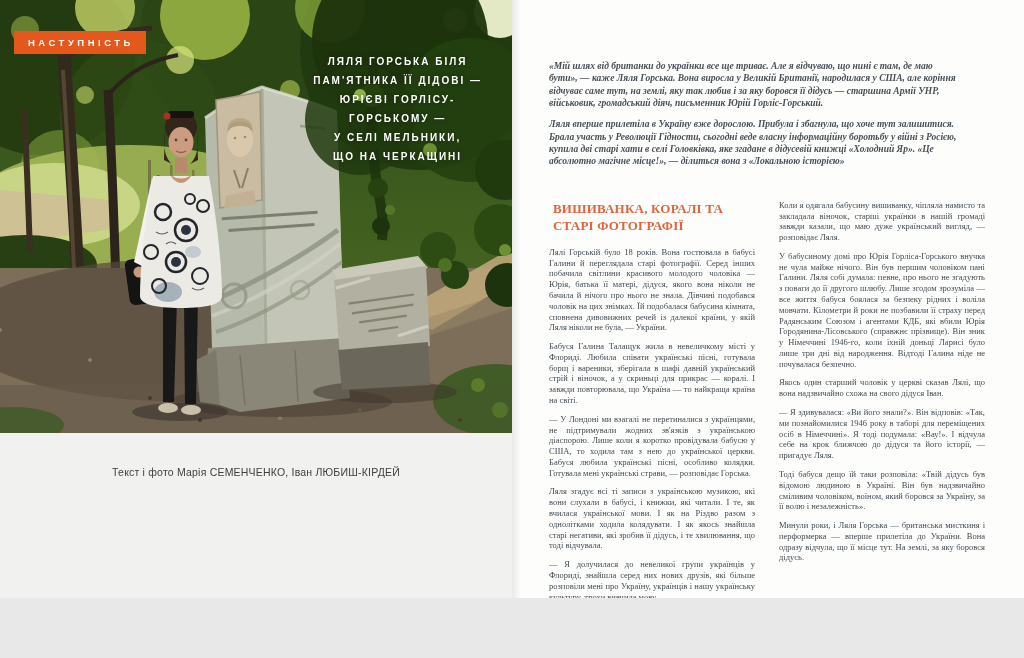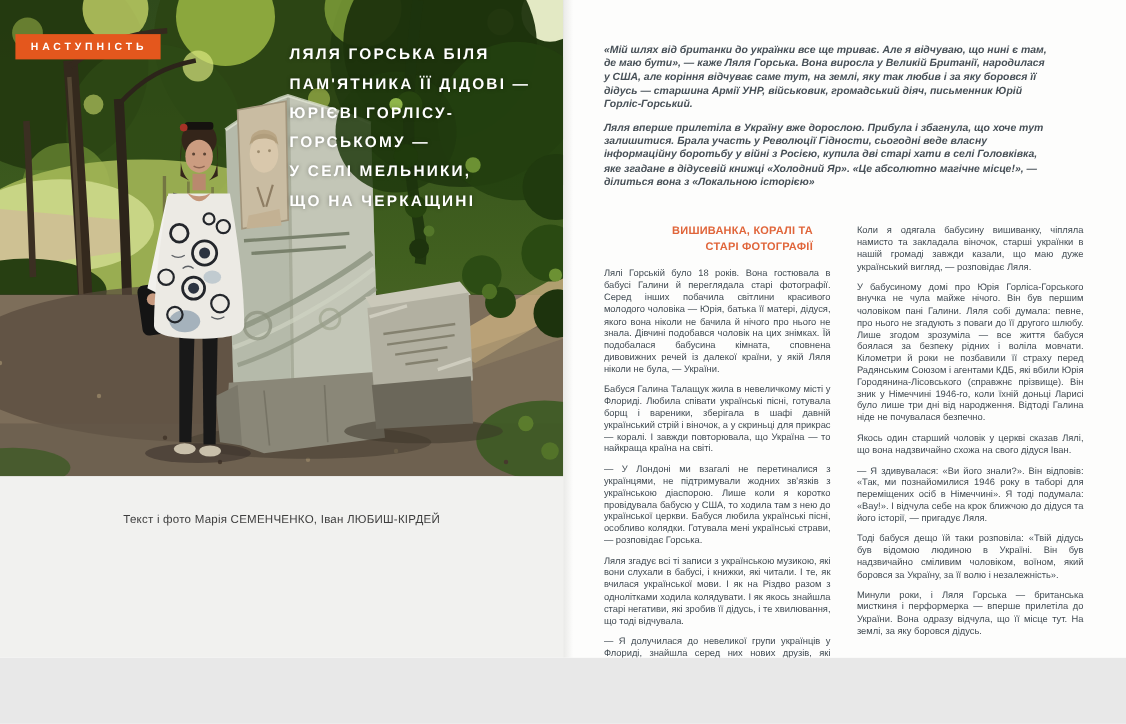--- a/index.html
+++ b/index.html
@@ -4,39 +4,39 @@
 <style>
   html,body{margin:0;padding:0;background:#e8e8e8;}
   .spread{width:1024px;height:598px;display:flex;overflow:hidden;background:#ffffff;position:relative;
           font-family:"Liberation Sans","DejaVu Sans",sans-serif;}
   
   .page-left{width:512px;height:658px;position:relative;flex:none;overflow:hidden;}
   .photo{position:absolute;top:0;left:0;width:512px;height:433px;overflow:hidden;}
   .photo svg{display:block;}
   .category-label{position:absolute;top:31px;left:14px;background:#E4571D;color:#ffffff;
     font-size:9.5px;font-weight:bold;letter-spacing:3.5px;padding:7px 12px 6px 14px;line-height:1;}
-  .photo-caption{position:absolute;top:36px;right:30px;text-align:left;color:#ffffff;
-    font-size:14px;font-weight:bold;letter-spacing:2px;line-height:1.9;white-space:pre-line;
+  .photo-caption{position:absolute;top:52px;right:30px;text-align:center;color:#ffffff;
+    font-size:10px;font-weight:bold;letter-spacing:2px;line-height:1.9;white-space:pre-line;
     text-shadow:0 0 4px rgba(0,0,0,0.35);}
   .quote-panel{position:absolute;top:433px;left:0;right:0;bottom:0;background:#F1F1EF;text-align:center;}
   .quote{margin:46px 10px 0;font-size:27px;font-weight:bold;color:#3E454C;letter-spacing:0.5px;
     line-height:1.3;white-space:pre-line;}
   .credit{margin-top:33px;font-size:10.5px;color:#3E3E3E;letter-spacing:0.2px;}
   
   .page-right{width:512px;height:658px;position:relative;flex:none;background:#FDFDFC;
-    padding:40px 39px 0 37px;box-sizing:border-box;}
+    padding:60px 39px 0 37px;box-sizing:border-box;font-family:Liberation Serif, serif;}
   .page-right::before{content:"";position:absolute;left:0;top:0;bottom:0;width:9px;
     background:linear-gradient(90deg,rgba(60,60,50,0.10),rgba(60,60,50,0));pointer-events:none;}
   .intro{max-width:408px;font-style:italic;font-weight:bold;color:#475057;font-size:9.5px;line-height:1.3;}
   .intro p{margin:0 0 9px;}
   .columns{display:flex;gap:24px;margin-top:32px;}
   .col{width:206px;font-size:8.5px;line-height:1.27;color:#414B53;text-align:justify;}
   .col p{margin:0 0 8px;}
-  .col-heading{color:#E0653A;font-weight:bold;font-size:10px;line-height:1.35;letter-spacing:0.2px;
-    margin:0 16px 12px;white-space:pre-line;text-align:right;}
+  .col-heading{color:#E0653A;font-weight:bold;font-size:13px;line-height:1.35;letter-spacing:0.2px;
+    margin:0 4px 12px;white-space:pre-line;text-align:left;}
   .col-heading.mid{margin-top:8px;}
   .page-number{position:absolute;right:30px;bottom:16px;font-size:10px;color:#4a4a4a;}
 </style>
 </head>
 <body>
 
 <div class="spread">
 
   <div class="page-left">
     <div class="photo">

